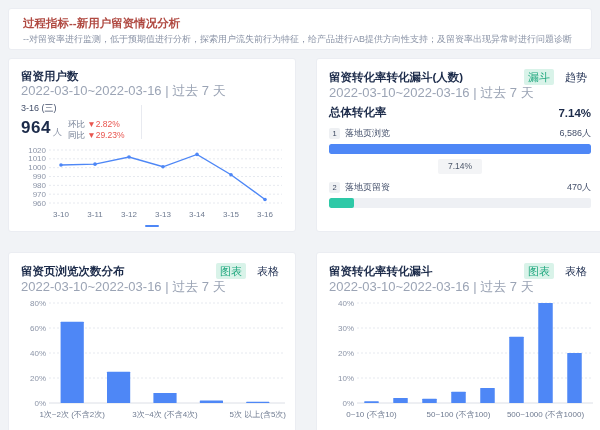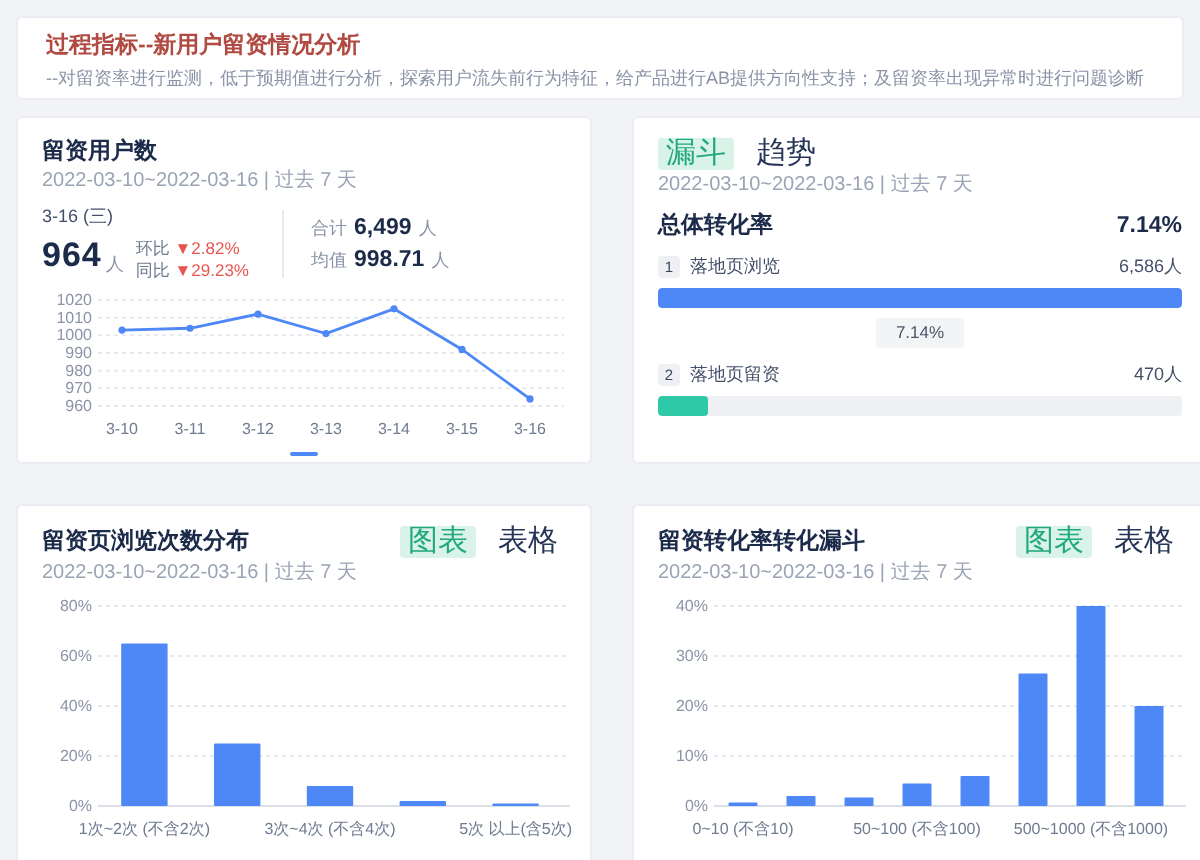--- a/index.html
+++ b/index.html
@@ -11,24 +11,24 @@
 
   .header-card { padding:7px 14px 8px; margin-bottom:8px; height:42px; }
   .header-title { font-size:11.5px; font-weight:bold; color:#b04a42; line-height:15px; }
   .header-sub { font-size:9px; color:#8a93a6; line-height:13px; margin-top:2px; white-space:nowrap; overflow:hidden; }
 
   .grid { display:grid; grid-template-columns:288px 288px; grid-template-rows:174px 182px; gap:20px; }
   .panel { padding:10px 12px; overflow:hidden; position:relative; }
 
   .panel-head { display:flex; justify-content:space-between; align-items:center; }
   .panel-title { font-size:11.5px; font-weight:bold; color:#1c2b4a; line-height:14px; }
-  .panel-date { font-size:10px; color:#9ba4b5; line-height:12px; margin-top:2px; }
+  .panel-date { font-size:13px; color:#9ba4b5; line-height:12px; margin-top:2px; }
 
   .tabs { display:flex; align-items:center; gap:7px; }
-  .tab { font-size:15px; color:#273657; cursor:pointer; line-height:14px; padding:1px 4px; border-radius:2px; }
+  .tab { font-size:11px; color:#273657; cursor:pointer; line-height:14px; padding:1px 4px; border-radius:2px; }
   .tab.active { background:#d9f3e9; color:#21a87f; }
 
   
   .stats-row { display:flex; align-items:center; margin-top:4px; height:42px; }
   .cur-date { font-size:9px; color:#44506b; line-height:11px; }
   .big-row { display:flex; align-items:flex-end; margin-top:1px; }
   .big-num { font-size:17px; font-weight:bold; color:#1c2b4a; line-height:26px; letter-spacing:0.5px; }
   .big-unit { font-size:9px; color:#8a93a6; margin:0 6px 2px 2px; }
   .chg-col { display:flex; flex-direction:column; gap:1px; padding-bottom:1px; }
   .chg { font-size:8.5px; line-height:10px; white-space:nowrap; }
@@ -86,32 +86,20 @@
                 <span class="chg-val">▼2.82%</span>
               </div>
               <div class="chg">
                 <span class="chg-label">同比</span>
                 <span class="chg-val">▼29.23%</span>
               </div>
             </div>
           </div>
         </div>
         <div class="v-div"></div>
-        <div class="stats-right">
-          <div class="agg">
-            <span>合计</span>
-            <span class="agg-val">6,499</span>
-            <span>人</span>
-          </div>
-          <div class="agg">
-            <span>均值</span>
-            <span class="agg-val">998.71</span>
-            <span>人</span>
-          </div>
-        </div>
       </div>
       <div class="chart"><svg width="264" height="78" viewBox="0 0 264 78">
             <line x1="28" x2="261" y1="58" y2="58" stroke="#e6e9ef" stroke-width="1" stroke-dasharray="2 2"></line>
             <text x="25" y="60.5" text-anchor="end" class="tk">960</text>
             <line x1="28" x2="261" y1="49.16666666666667" y2="49.16666666666667" stroke="#e6e9ef" stroke-width="1" stroke-dasharray="2 2"></line>
             <text x="25" y="51.66666666666667" text-anchor="end" class="tk">970</text>
             <line x1="28" x2="261" y1="40.33333333333333" y2="40.33333333333333" stroke="#e6e9ef" stroke-width="1" stroke-dasharray="2 2"></line>
             <text x="25" y="42.83333333333333" text-anchor="end" class="tk">980</text>
             <line x1="28" x2="261" y1="31.5" y2="31.5" stroke="#e6e9ef" stroke-width="1" stroke-dasharray="2 2"></line>
             <text x="25" y="34" text-anchor="end" class="tk">990</text>
@@ -138,20 +126,21 @@
             <text x="244" y="72" text-anchor="middle" class="xl">3-16</text>
           </svg></div>
       <div class="legend">
         <span class="legend-line"></span>
         <span>职业_落地页留资的用户数</span>
       </div>
     </div>
 
     <div class="card panel">
       <div class="panel-head">
+        <span class="panel-title">留资转化率转化漏斗(人数)</span>
         <span class="tabs">
           <span class="tab active">漏斗</span>
           <span class="tab">趋势</span>
         </span>
       </div>
       <div class="panel-date">2022-03-10~2022-03-16 | 过去 7 天</div>
       <div class="overall-row">
         <span class="overall-label">总体转化率</span>
         <span class="overall-val">7.14%</span>
       </div>

